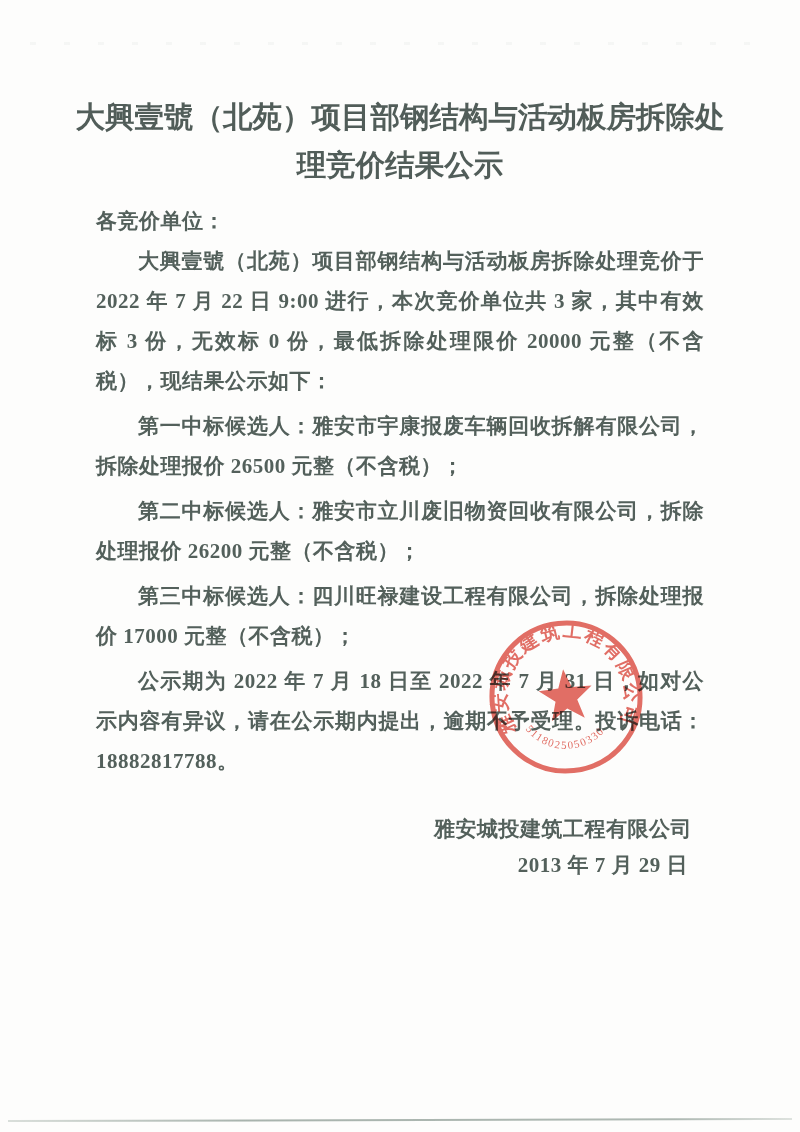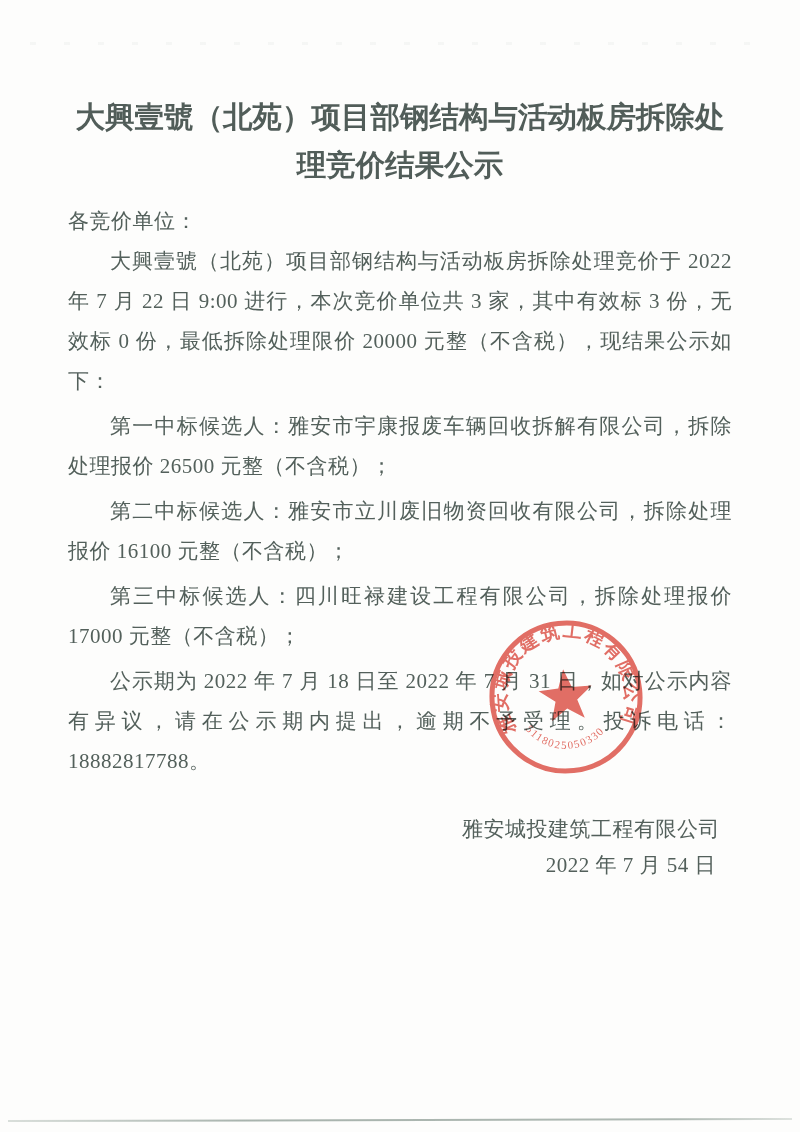--- a/index.html
+++ b/index.html
@@ -27,21 +27,22 @@
   .doc-title {
     margin: 93px 66px 12px 66px;
     font-size: 29.5px;
     font-weight: 600;
     line-height: 48px;
     text-align: center;
     letter-spacing: 0px;
     color: #515d59;
   }
   .content {
-    padding: 0 68px;
+    padding: 0 96px;
+    font-weight: bold;
   }
   .salutation {
     font-size: 21px;
     line-height: 40px;
     letter-spacing: 0.5px;
   }
   .para {
     font-size: 21px;
     line-height: 40px;
     letter-spacing: 0.5px;
@@ -101,27 +102,27 @@
 
   <div class="scan-artifact"></div>
 
   <h1 class="doc-title">大興壹號（北苑）项目部钢结构与活动板房拆除处理竞价结果公示</h1>
 
   <div class="content">
     <div class="salutation">各竞价单位：</div>
 
     <p class="para">大興壹號（北苑）项目部钢结构与活动板房拆除处理竞价于 2022 年 7 月 22 日 9:00 进行，本次竞价单位共 3 家，其中有效标 3 份，无效标 0 份，最低拆除处理限价 20000 元整（不含税），现结果公示如下：</p>
     <p class="para">第一中标候选人：雅安市宇康报废车辆回收拆解有限公司，拆除处理报价 26500 元整（不含税）；</p>
-    <p class="para">第二中标候选人：雅安市立川废旧物资回收有限公司，拆除处理报价 16100 元整（不含税）；</p>
+    <p class="para">第二中标候选人：雅安市立川废旧物资回收有限公司，拆除处理报价 26200 元整（不含税）；</p>
     <p class="para">第三中标候选人：四川旺禄建设工程有限公司，拆除处理报价 17000 元整（不含税）；</p>
     <p class="para">公示期为 2022 年 7 月 18 日至 2022 年 7 月 31 日，如对公示内容有异议，请在公示期内提出，逾期不予受理。投诉电话：18882817788。</p>
 
     <div class="signature">
       <div class="sig-company">雅安城投建筑工程有限公司</div>
-      <div class="sig-date">2022 年 7 月  54 日</div>
+      <div class="sig-date">2013 年 7 月  29 日</div>
     </div>
   </div>
 
   <div class="seal">
     <svg viewBox="0 0 160 160" xmlns="http://www.w3.org/2000/svg">
       <defs>
         <path id="sealCompanyArc" d="M 28 110 A 60 60 0 1 1 132 110"></path>
         <path id="sealCodeArc" d="M 34.1 104.4 A 52 52 0 0 0 125.9 104.4"></path>
       </defs>
       <circle class="ring" cx="80" cy="80" r="74"></circle>

